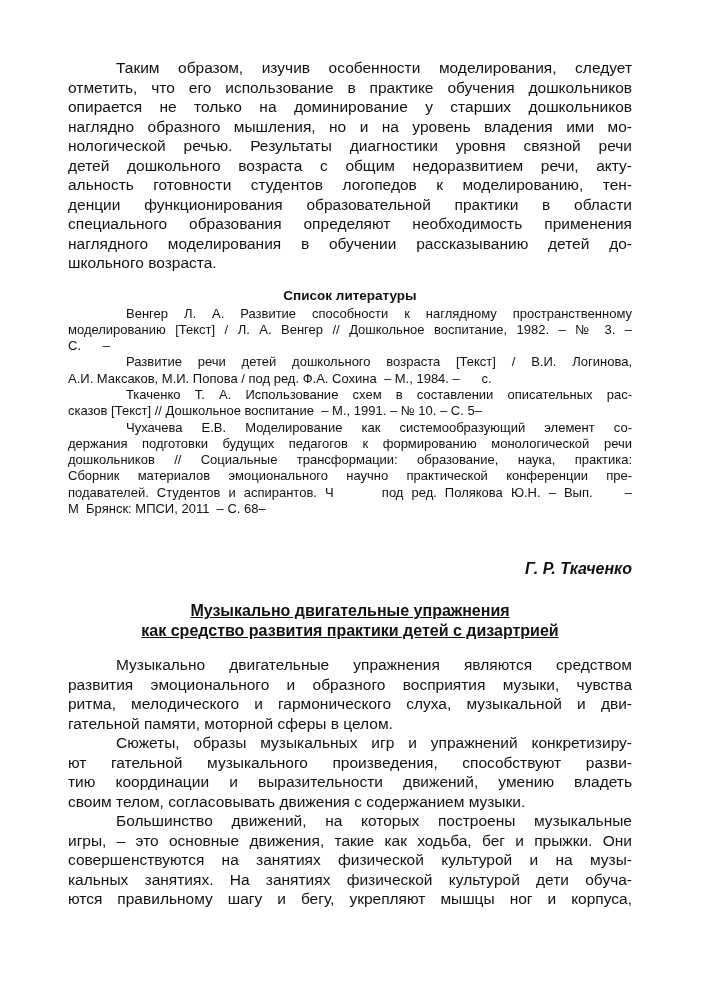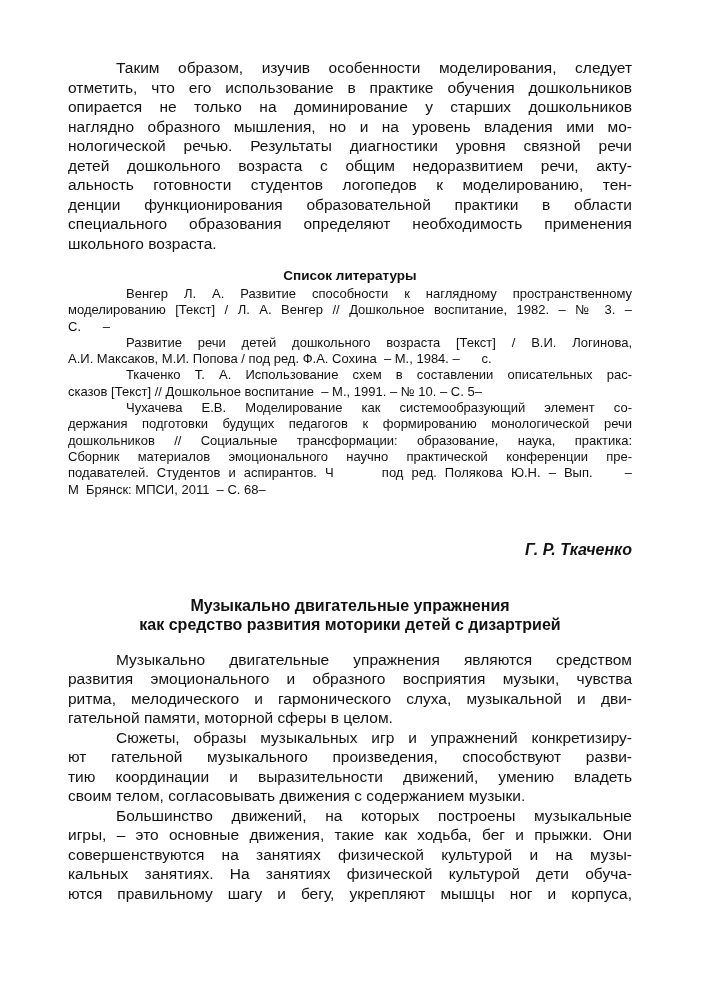--- a/index.html
+++ b/index.html
@@ -46,39 +46,41 @@
     font-style: italic;
     line-height: 20px;
     text-align: right;
     margin-top: 42px;
   }
   .article-title {
     font-size: 16px;
     font-weight: bold;
     line-height: 19.5px;
     text-align: center;
-    margin-top: 36px;
+    margin-top: 22px;
+    text-decoration: underline;
   }
   .p2 { margin-top: 15px; }
 </style>
 </head>
 <body>
 
 <div class="page">
 
   <div class="body-para">
       <div class="ln first">Таким образом, изучив особенности моделирования, следует</div>
       <div class="ln">отметить, что его использование в практике обучения дошкольников</div>
       <div class="ln">опирается не только на доминирование у старших дошкольников</div>
       <div class="ln">наглядно образного мышления, но и на уровень владения ими мо-</div>
       <div class="ln">нологической речью. Результаты диагностики уровня связной речи</div>
       <div class="ln">детей дошкольного возраста с общим недоразвитием речи, акту-</div>
       <div class="ln">альность готовности студентов логопедов к моделированию, тен-</div>
       <div class="ln">денции функционирования образовательной практики в области</div>
       <div class="ln">специального образования определяют необходимость применения</div>
+      <div class="ln">наглядного моделирования в обучении рассказыванию детей до-</div>
       <div class="ln last">школьного возраста.</div>
     </div>
 
   <div class="refs-heading">Список литературы</div>
 
   <div class="refs">
     <div class="ref-para">
         <div class="ln first">Венгер Л. А. Развитие способности к наглядному пространственному</div>
         <div class="ln">моделированию [Текст] / Л. А. Венгер // Дошкольное воспитание, 1982. – № 3. –</div>
         <div class="ln last">С.&nbsp;&nbsp;&nbsp;&nbsp;&nbsp;&nbsp;–</div>
@@ -98,21 +100,21 @@
         <div class="ln">Сборник материалов эмоционального научно практической конференции пре-</div>
         <div class="ln">подавателей. Студентов и аспирантов. Ч&nbsp;&nbsp;&nbsp;&nbsp;&nbsp; под ред. Полякова Ю.Н. – Вып.&nbsp;&nbsp;&nbsp; –</div>
         <div class="ln last">М&nbsp; Брянск: МПСИ, 2011&nbsp; – С. 68–</div>
       </div>
   </div>
 
   <div class="author">Г. Р. Ткаченко</div>
 
   <div class="article-title">
     <div>Музыкально двигательные упражнения</div>
-    <div>как средство развития моторики детей с дизартрией</div>
+    <div>как средство развития практики детей с дизартрией</div>
   </div>
 
   <div class="body-para p2">
       <div class="ln first">Музыкально двигательные упражнения являются средством</div>
       <div class="ln">развития эмоционального и образного восприятия музыки, чувства</div>
       <div class="ln">ритма, мелодического и гармонического слуха, музыкальной и дви-</div>
       <div class="ln last">гательной памяти, моторной сферы в целом.</div>
     </div>
 
   <div class="body-para">

